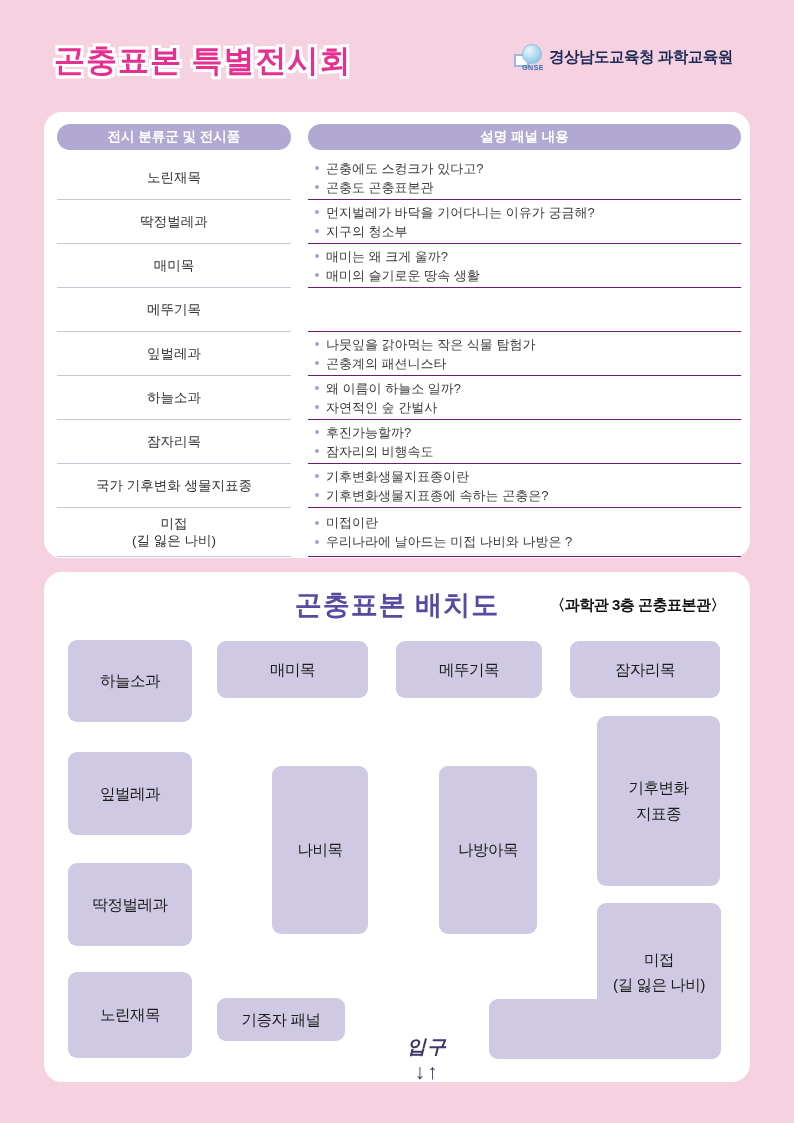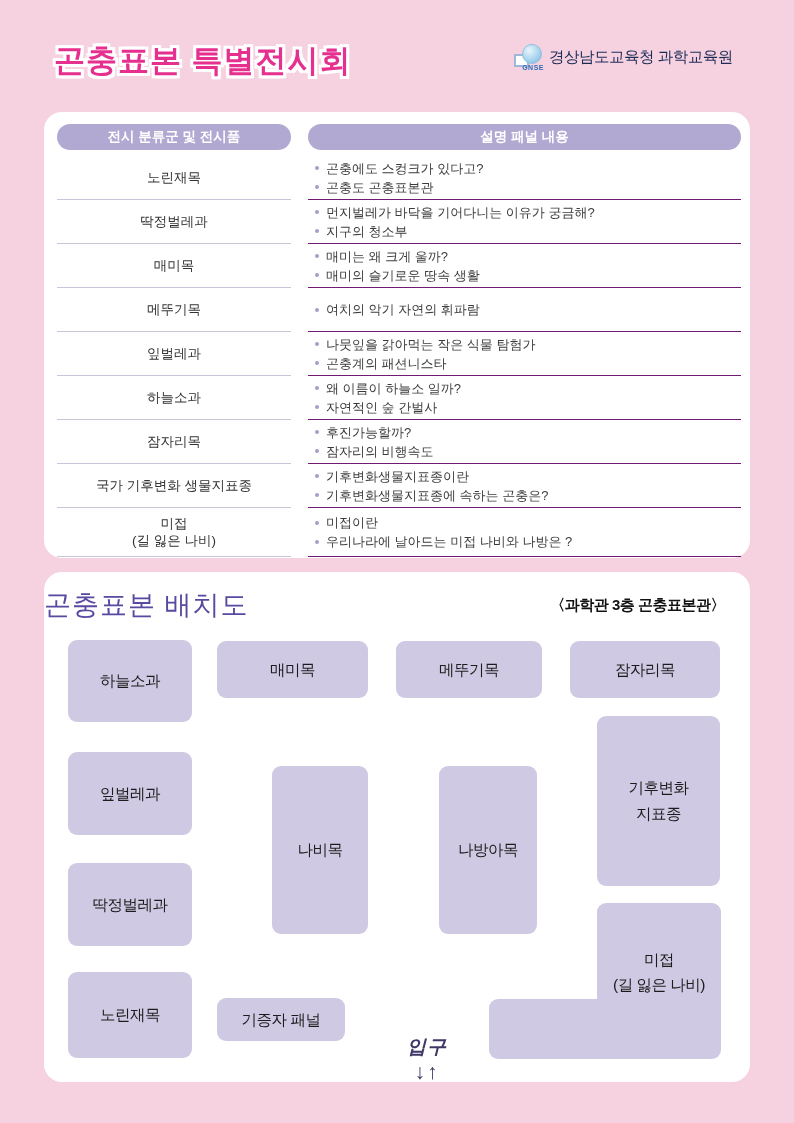--- a/index.html
+++ b/index.html
@@ -33,21 +33,21 @@
   }
   .logo-globe {
     position:absolute; right:2px; top:0; width:20px; height:20px; border-radius:50%;
     background:radial-gradient(circle at 35% 30%, #eaf5fc, #a9d5ee 55%, #7ab4dc);
     border:1px solid #8fc0e2;
   }
   .logo-gnse {
     position:absolute; right:0; bottom:0;
     font-size:7px; font-weight:bold; color:#2d6db5; letter-spacing:0.5px;
   }
-  .org-name { font-size:15.5px; font-weight:normal; color:#1c2a56; letter-spacing:-0.5px; }
+  .org-name { font-size:15.5px; font-weight:bold; color:#1c2a56; letter-spacing:-0.5px; }
 
   
   .card { position:absolute; background:#fff; border-radius:18px; }
   .card1 { left:44px; top:112px; width:706px; height:446px; }
   .tbl { display:flex; gap:17px; padding:12px 9px 0 13px; }
   .col-left  { width:234px; flex:0 0 auto; }
   .col-right { flex:1; }
   .pill {
     height:26px; border-radius:13px; background:#b2a9d2;
     color:#fff; font-size:13.5px; font-weight:bold;
@@ -64,22 +64,22 @@
     border-bottom:1px solid #701a75; padding-left:7px;
     font-size:13px; color:#3b3b3b;
   }
   .lrow.tall, .rrow.tall { height:49px; }
   .note { display:flex; align-items:center; gap:7px; line-height:19px; }
   .dot { width:4px; height:4px; border-radius:50%; background:#a89fc7; flex:0 0 auto; }
 
   
   .card2 { left:44px; top:572px; width:706px; height:510px; }
   .map-title {
-    position:absolute; top:15px; left:0; width:100%; 
-    font-size:27px; font-weight:400; letter-spacing:1px; color:#5a49a0;
+    position:absolute; top:15px; left:0; width:100%; text-align:center;
+    font-size:27px; font-weight:700; letter-spacing:1px; color:#5a49a0;
   }
   .map-note {
     position:absolute; top:24px; right:25px;
     font-size:15px; font-weight:bold; color:#111; letter-spacing:-0.5px;
   }
   .booth {
     position:absolute; background:#cfc9e3; border-radius:9px;
     display:flex; align-items:center; justify-content:center; text-align:center;
     font-size:15.5px; color:#1c1c1c; white-space:pre-line; line-height:26px;
     letter-spacing:-0.5px;
@@ -174,24 +174,20 @@
         <div class="note">
             <span class="dot"></span>
             <span>매미는 왜 크게 울까?</span>
           </div>
         <div class="note">
             <span class="dot"></span>
             <span>매미의 슬기로운 땅속 생활</span>
           </div>
       </div>
       <div class="rrow">
-        <div class="note">
-            <span class="dot"></span>
-            <span>여치의 악기 자연의 휘파람</span>
-          </div>
       </div>
       <div class="rrow">
         <div class="note">
             <span class="dot"></span>
             <span>나뭇잎을 갉아먹는 작은 식물 탐험가</span>
           </div>
         <div class="note">
             <span class="dot"></span>
             <span>곤충계의 패션니스타</span>
           </div>

